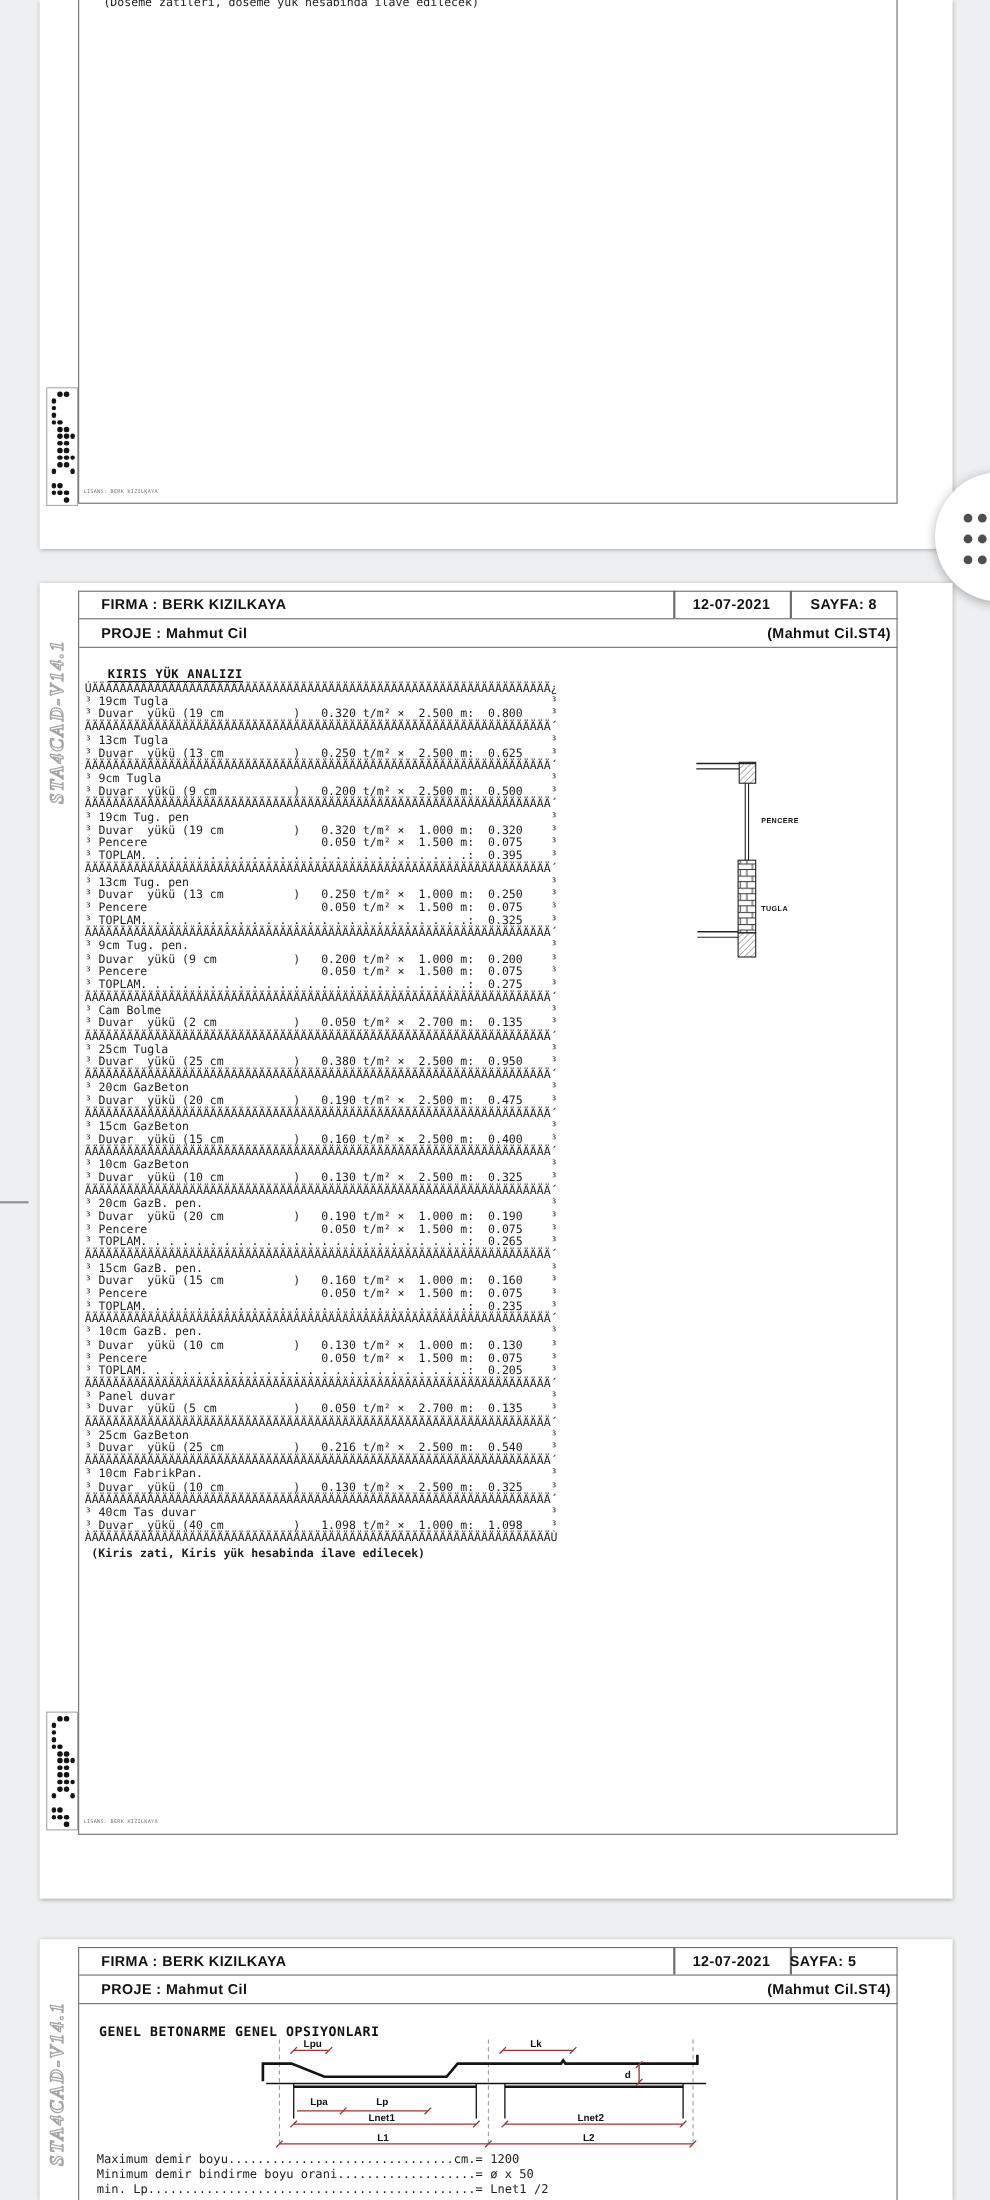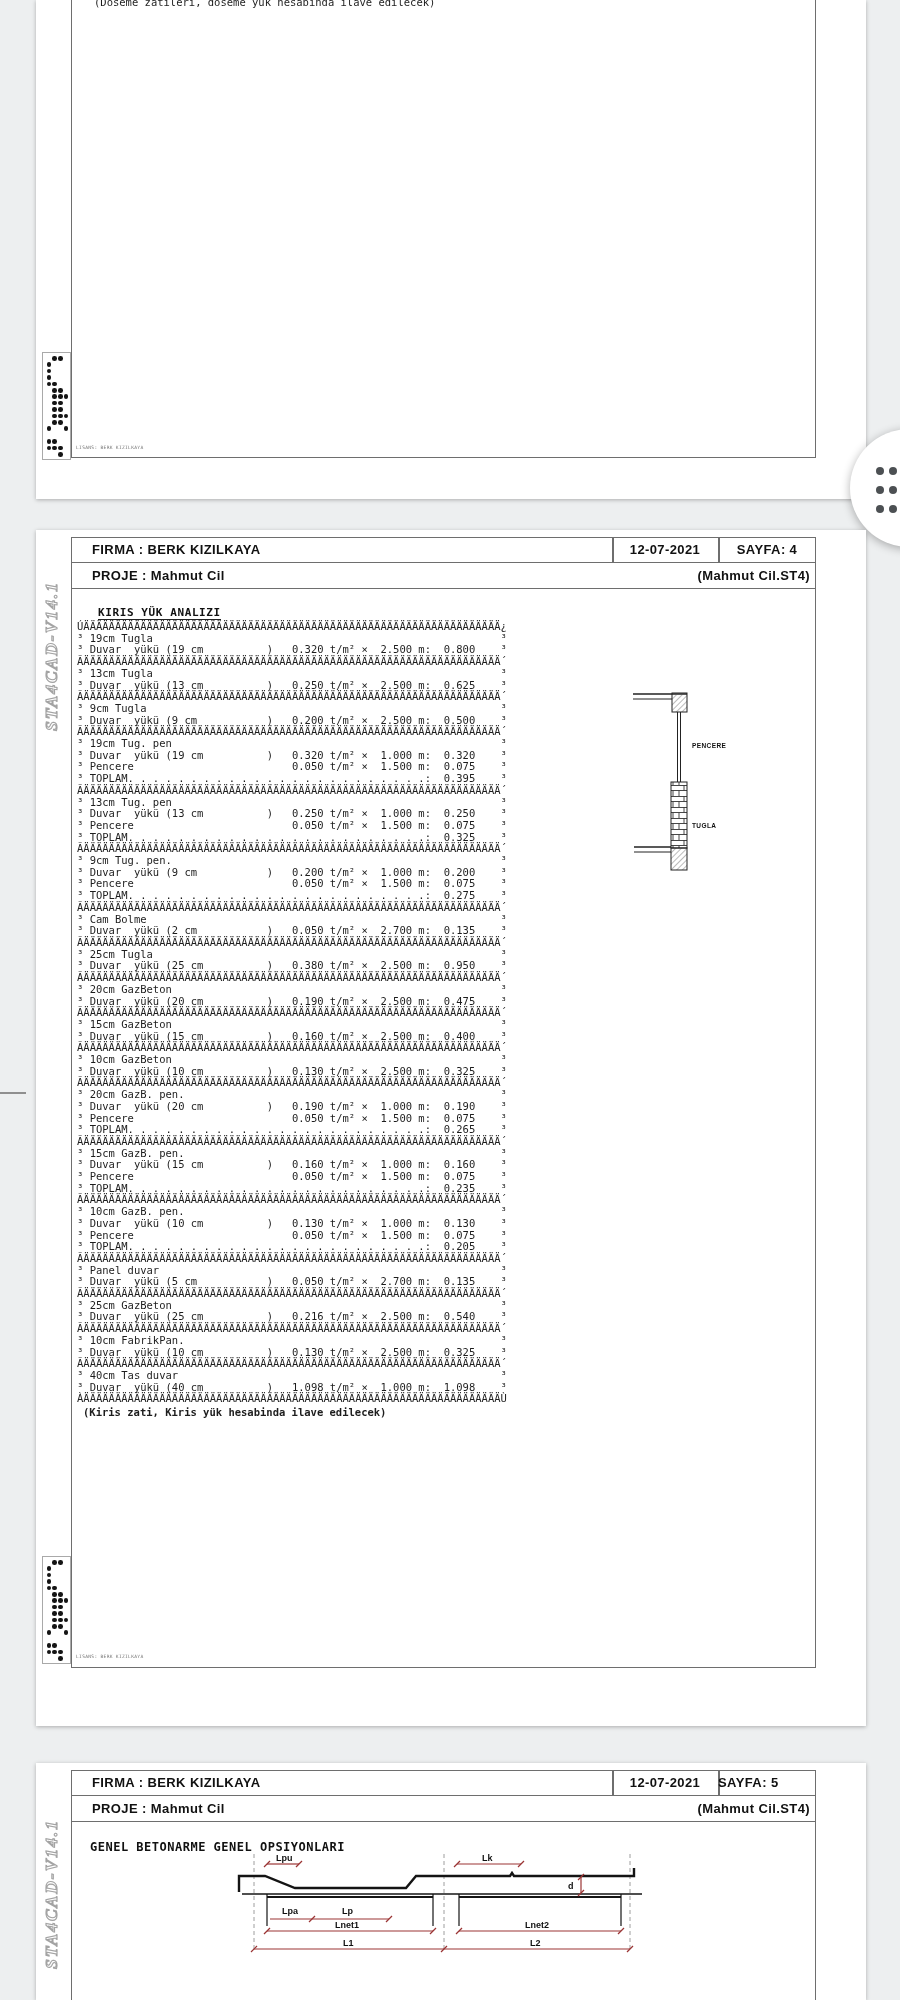--- a/index.html
+++ b/index.html
@@ -94,21 +94,21 @@
   <div class="page" style="top:530px;height:1196px;"></div>
   <div class="frame" style="left:71px;top:537px;width:743px;height:1129px;"></div>
 
   <div class="sidetext" style="left:41px;top:731px;">STA4CAD-V14.1</div>
 
   <div class="hdr-row" style="top:537px;">
     <div class="hdr-text" style="left:20px;">FIRMA : BERK KIZILKAYA</div>
     <div class="vline" style="left:540px;top:0;height:25px;"></div>
     <div class="hdr-text" style="left:540px;width:106px;text-align:center;">12-07-2021</div>
     <div class="vline" style="left:646px;top:0;height:25px;"></div>
-    <div class="hdr-text" style="left:646px;width:98px;text-align:center;">SAYFA: 4</div>
+    <div class="hdr-text" style="left:646px;width:98px;text-align:center;">SAYFA: 8</div>
   </div>
   <div class="hdr-row" style="top:563.5px;height:24px;">
     <div class="hdr-text" style="left:20px;top:4px;">PROJE : Mahmut Cil</div>
     <div class="hdr-text" style="left:534px;width:204px;text-align:right;top:4px;">(Mahmut Cil.ST4)</div>
   </div>
 
   <div class="cad-title" style="left:98px;top:606px;font-size:11px;letter-spacing:.6px;">KIRIS YÜK ANALIZI</div>
 
   <div class="body-pre mono" id="p4-body" style="left:77px;top:621px;">ÚÄÄÄÄÄÄÄÄÄÄÄÄÄÄÄÄÄÄÄÄÄÄÄÄÄÄÄÄÄÄÄÄÄÄÄÄÄÄÄÄÄÄÄÄÄÄÄÄÄÄÄÄÄÄÄÄÄÄÄÄÄÄÄÄÄÄ¿
 ³ 19cm Tugla                                                       ³
@@ -319,14 +319,17 @@
     <text x="300" y="94" font-size="9">L2</text>
     <g stroke="#9b3434" stroke-width="1.2">
       <line x1="24" y1="97" x2="214" y2="97"></line>
       <line x1="21" y1="100" x2="27" y2="94"></line>
         <line x1="211" y1="100" x2="217" y2="94"></line>
       <line x1="214" y1="97" x2="400" y2="97"></line>
       <line x1="397" y1="100" x2="403" y2="94"></line>
     </g>
   </svg>
 
+  <div class="opt-pre mono" style="left:88px;top:1956px;">Maximum demir boyu...............................cm.= 1200
+Minimum demir bindirme boyu orani...................= ø x 50
+min. Lp.............................................= Lnet1 /2</div>
 
 </div>
 
 </body></html>

